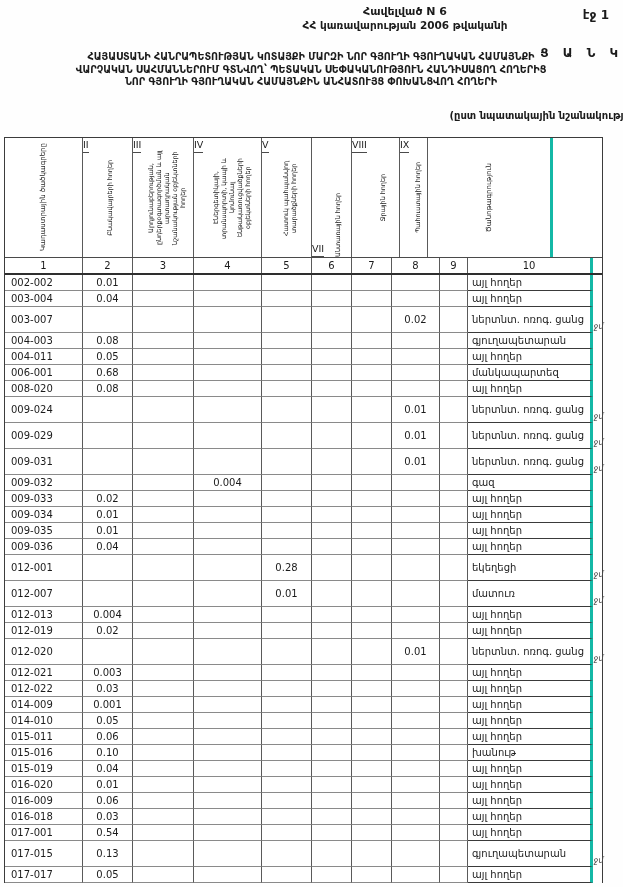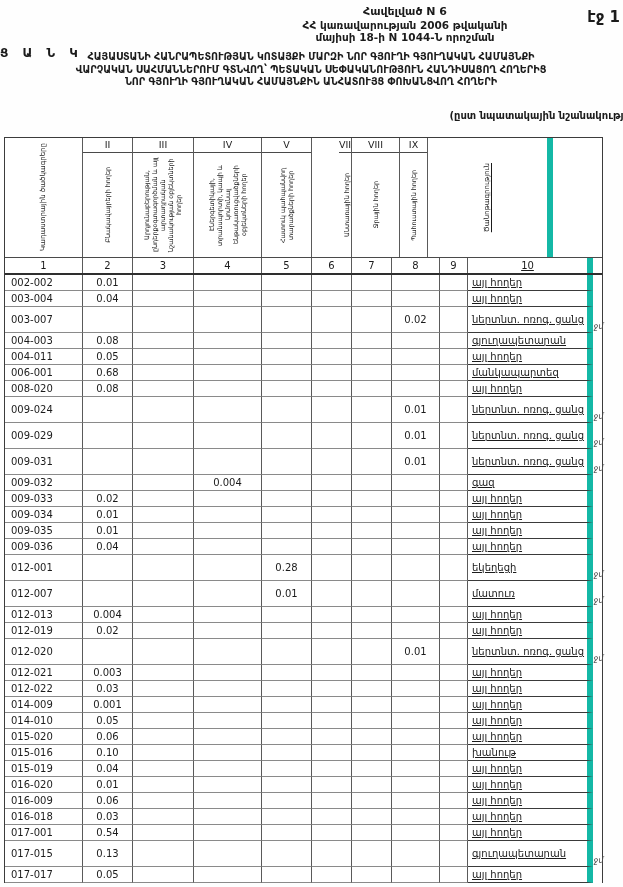--- a/index.html
+++ b/index.html
@@ -3,43 +3,43 @@
 <meta charset="utf-8">
 <style>
   html,body{margin:0;padding:0;}
   body{
     width:623px;height:887px;background:#f4f4f2;overflow:hidden;
     font-family:"DejaVu Sans",sans-serif;color:#1b1b1b;
   }
   .page{position:relative;width:623px;height:887px;background:#fefefe;}
 
   
-  .page-label{position:absolute;top:8px;right:3px;font-size:15px;font-weight:bold;}
+  .page-label{position:absolute;top:8px;right:14px;font-size:12px;font-weight:bold;}
   .annex-block{position:absolute;top:6px;left:255px;width:300px;text-align:center;
     font-weight:bold;font-size:10.5px;line-height:1.18;}
   .annex-block .l1{font-size:11px;}
-  .list-heading{position:absolute;top:46px;left:0;width:100%;text-align:left;
+  .list-heading{position:absolute;top:46px;left:0;width:100%;text-align:right;
     font-weight:bold;font-size:12px;letter-spacing:5px;}
   .doc-title{position:absolute;top:51px;left:6px;width:610px;text-align:center;
     font-weight:bold;font-size:9.6px;line-height:1.32;}
   .doc-subtitle{position:absolute;top:110px;left:12px;width:100%;text-align:right;
     font-weight:bold;font-size:10px;padding-left:9px;}
 
   
   .tbl{position:absolute;left:4px;top:137px;width:597px;
     border:1px solid #3c3c3c;border-bottom:none;background:#fff;}
   .hrow,.nrow,.trow{display:flex;}
   .c1{width:78px;} .c2{width:50px;} .c3{width:61px;} .c4{width:68px;justify-content:flex-end;}
   .c5{width:50px;} .c6{width:40px;} .c7{width:40px;align-items:flex-end;} .c8{width:48px;}
   .c9{width:28px;} .c10{width:125px;}
   .th,.nd,.td{box-sizing:border-box;border-right:1px solid #5a5a5a;flex-shrink:0;}
-  .c10.th,.c10.nd,.c10.td{border-right:6px solid #14b8a6;text-decoration:underline;}
+  .c10.th,.c10.nd,.c10.td{border-right:3px solid #14b8a6;}
 
   .hrow{height:119px;}
-  .th{display:flex;flex-direction:column;overflow:hidden;}
+  .th{display:flex;overflow:hidden;}
   .roman{height:14px;line-height:13px;border-bottom:1px solid #4a4a4a;
     text-align:center;font-size:9.5px;flex-shrink:0;}
   .vwrap{flex:1;display:flex;align-items:center;justify-content:center;overflow:hidden;}
   .vtext{writing-mode:vertical-rl;transform:rotate(180deg);
     font-size:6.4px;line-height:1.25;max-height:100px;text-align:center;color:#222;}
   .c1 .vtext,.c10 .vtext{font-size:7px;max-height:112px;}
 
   .nrow{height:15px;border-top:1px solid #4a4a4a;border-bottom:2px solid #2e2e2e;}
   .nd{text-align:center;font-size:10px;line-height:15px;}
 
@@ -57,21 +57,20 @@
 </head>
 <body>
 
 <div class="page">
 
   <div class="page-label">էջ 1</div>
 
   <div class="annex-block">
     <div class="l1">Հավելված N 6</div>
     <div>ՀՀ կառավարության 2006 թվականի</div>
-    <div>մայիսի 18-ի N 1044-Ն որոշման</div>
   </div>
 
   <div class="list-heading">Ց Ա Ն Կ</div>
 
   <div class="doc-title">
     <div>ՀԱՅԱՍՏԱՆԻ ՀԱՆՐԱՊԵՏՈՒԹՅԱՆ ԿՈՏԱՅՔԻ ՄԱՐԶԻ ՆՈՐ ԳՅՈՒՂԻ ԳՅՈՒՂԱԿԱՆ ՀԱՄԱՅՆՔԻ</div>
     <div>ՎԱՐՉԱԿԱՆ ՍԱՀՄԱՆՆԵՐՈՒՄ ԳՏՆՎՈՂ՝ ՊԵՏԱԿԱՆ ՍԵՓԱԿԱՆՈՒԹՅՈՒՆ ՀԱՆԴԻՍԱՑՈՂ ՀՈՂԵՐԻՑ</div>
     <div>ՆՈՐ ԳՅՈՒՂԻ ԳՅՈՒՂԱԿԱՆ ՀԱՄԱՅՆՔԻՆ ԱՆՀԱՏՈՒՅՑ ՓՈԽԱՆՑՎՈՂ ՀՈՂԵՐԻ</div>
   </div>
 
@@ -454,21 +453,21 @@
     <div class="td c4 val"></div>
     <div class="td c5 val"></div>
     <div class="td c6 val"></div>
     <div class="td c7 val"></div>
     <div class="td c8 val"></div>
     <div class="td c9 val"></div>
     <div class="td c10 note">այլ հողեր</div>
     <div class="margin-note"></div>
   </div>
         <div class="trow">
-    <div class="td c1 code">015-020</div>
+    <div class="td c1 code">015-011</div>
     <div class="td c2 val">0.06</div>
     <div class="td c3 val"></div>
     <div class="td c4 val"></div>
     <div class="td c5 val"></div>
     <div class="td c6 val"></div>
     <div class="td c7 val"></div>
     <div class="td c8 val"></div>
     <div class="td c9 val"></div>
     <div class="td c10 note">այլ հողեր</div>
     <div class="margin-note"></div>

